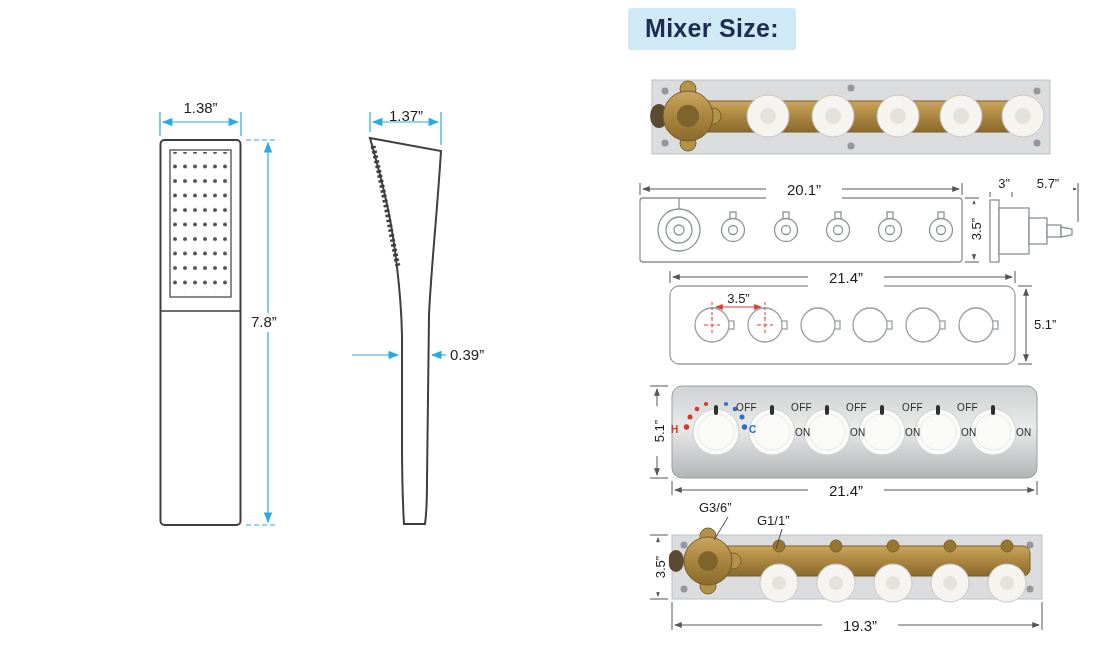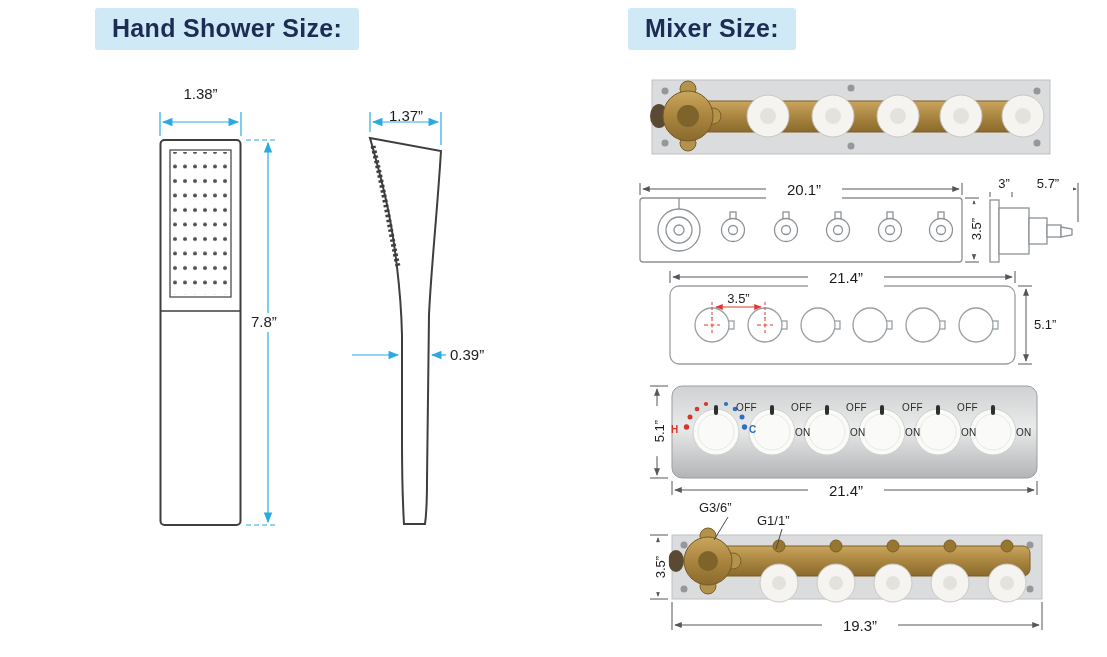--- a/index.html
+++ b/index.html
@@ -273,24 +273,23 @@
     <g stroke="#55565a" stroke-width="1" fill="none">
       <line x1="668" y1="535" x2="650" y2="535"></line>
       <line x1="668" y1="599" x2="650" y2="599"></line>
       <line x1="658" y1="538" x2="658" y2="596" marker-start="url(#arrD)" marker-end="url(#arrD)"></line>
       <line x1="672" y1="602" x2="672" y2="630"></line>
       <line x1="1042" y1="602" x2="1042" y2="630"></line>
       <line x1="675" y1="625" x2="1039" y2="625" marker-start="url(#arrD)" marker-end="url(#arrD)"></line>
     </g>
   </svg>
 
-  <div class="section-title" style="left:95px;">Hand Shower Size:</div>
   <div class="section-title" style="left:628px;">Mixer Size:</div>
 
-  <div class="lbl c" style="left:160px;top:86px;width:81px;">1.38”</div>
+  <div class="lbl c" style="left:160px;top:100px;width:81px;">1.38”</div>
   <div class="lbl bg" style="left:248px;top:313px;">7.8”</div>
   <div class="lbl c" style="left:369px;top:108px;width:74px;">1.37”</div>
   <div class="lbl" style="left:450px;top:347px;">0.39”</div>
 
   <div class="lbl c bg" style="left:766px;top:181px;width:70px;">20.1”</div>
   <div class="lbl c bg rot sm" style="left:952px;top:221px;width:44px;">3.5”</div>
   <div class="lbl c bg sm" style="left:985px;top:176px;width:32px;">3”</div>
   <div class="lbl c bg sm" style="left:1023px;top:176px;width:44px;">5.7”</div>
 
   <div class="lbl c bg" style="left:808px;top:269px;width:70px;">21.4”</div>

